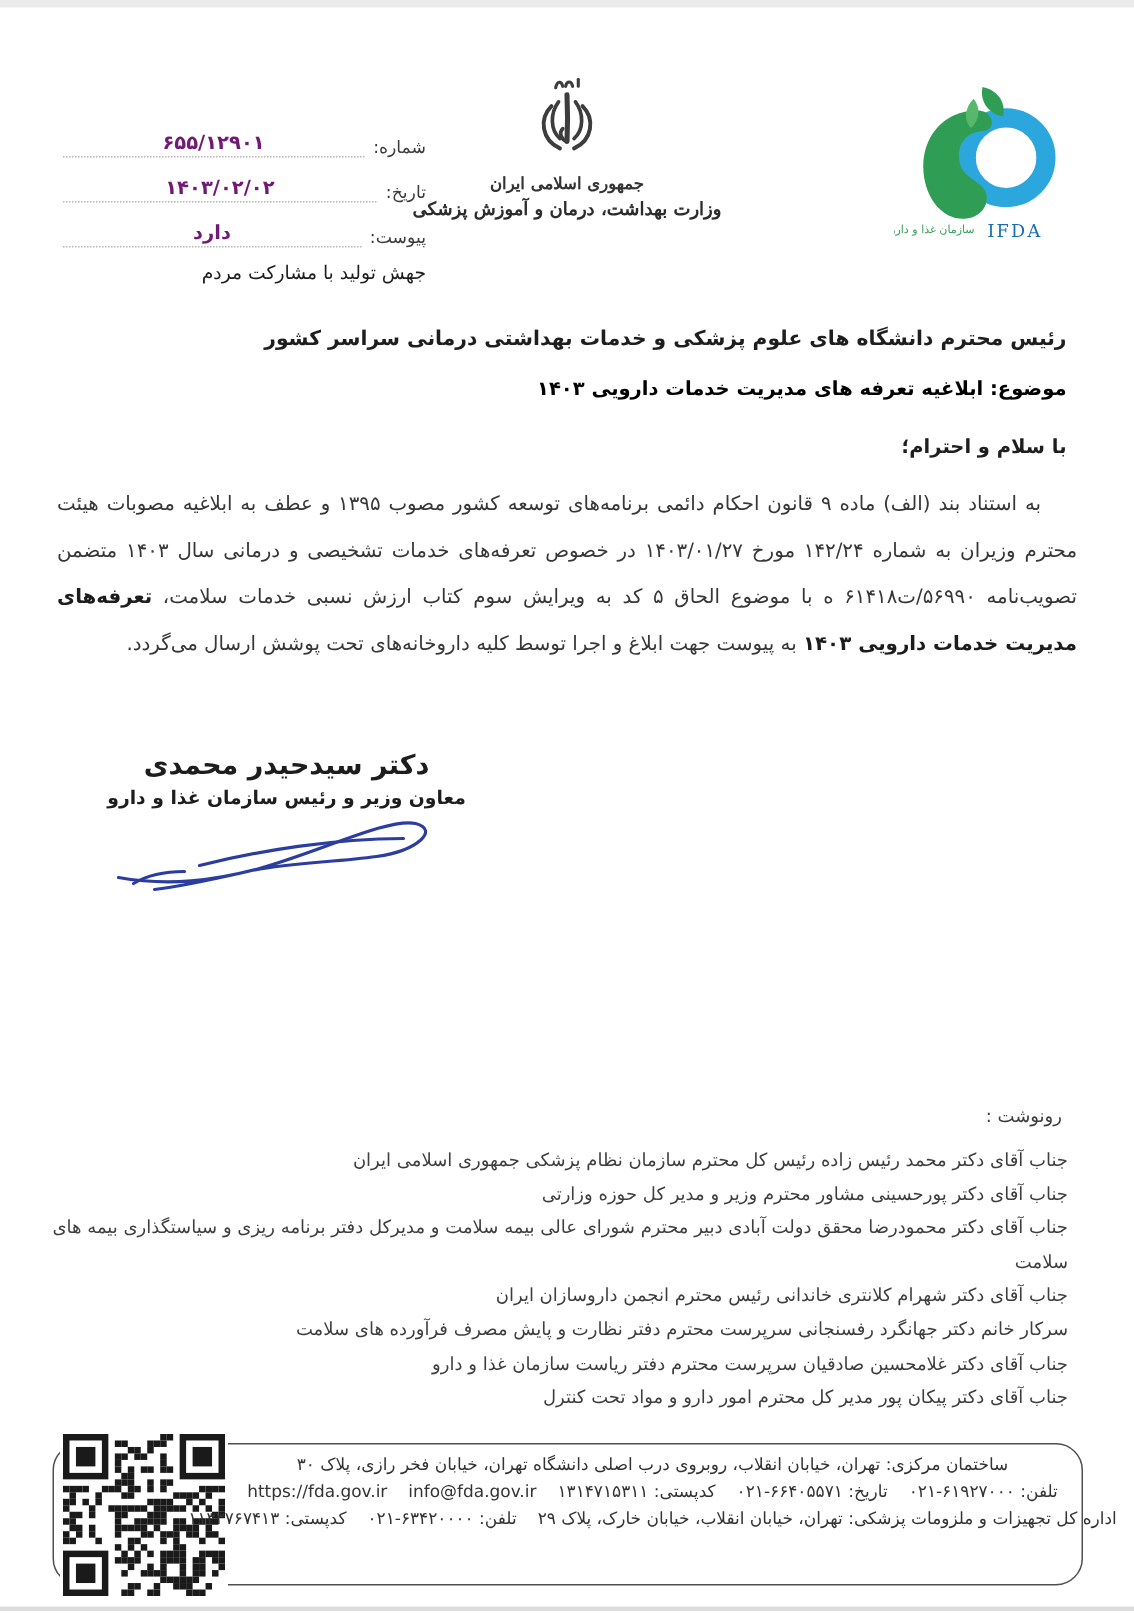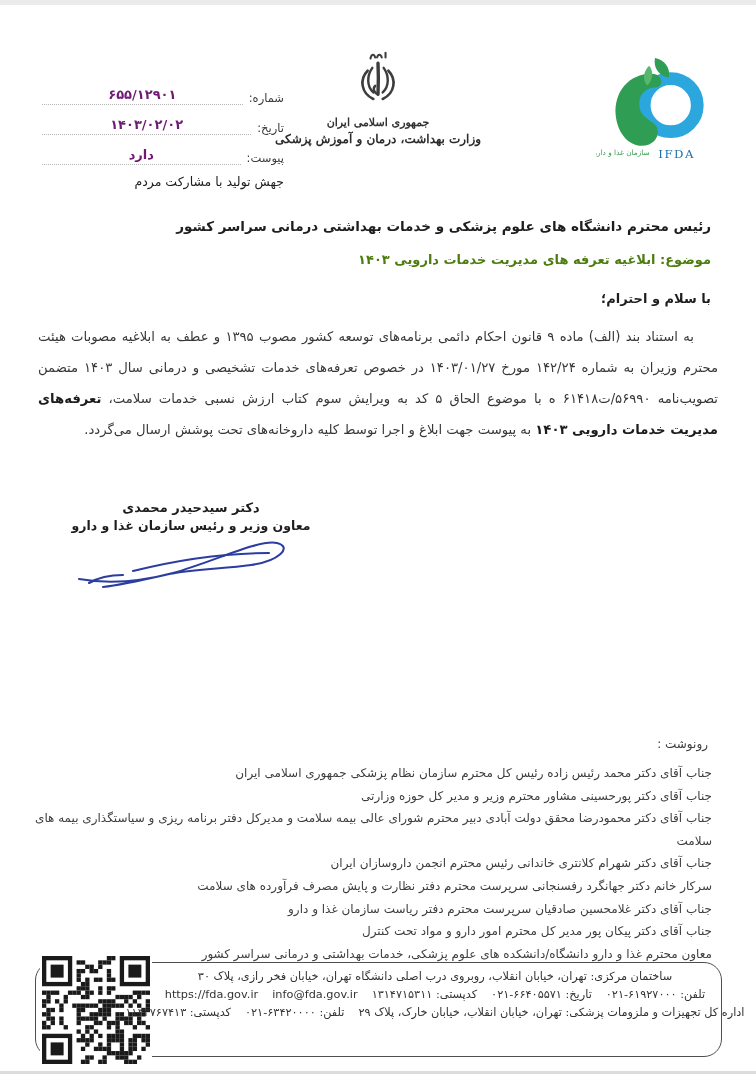--- a/index.html
+++ b/index.html
@@ -22,32 +22,32 @@
   .emblem-block{ position:absolute; top:50px; left:50%; transform:translateX(-50%);
     width:240px; text-align:center; }
   .emblem-block svg{ display:block; margin:0 auto; }
   .emblem-country{ font-family:"DejaVu Serif", serif; font-weight:bold; font-size:11px; color:#333; margin-top:2px; }
   .emblem-ministry{ font-family:"DejaVu Serif", serif; font-weight:bold; font-size:12px; color:#2c2c2c; margin-top:3px; }
 
   .ifda-block{ position:absolute; top:56px; right:40px; width:122px; text-align:center; }
 
   
   .recipient{ position:absolute; top:218px; right:45px; font-size:13.5px; font-weight:bold; color:#1e1e1e; }
-  .subject{ position:absolute; top:252px; right:45px; font-size:13px; font-weight:bold; color:#4d7c0f; }
+  .subject{ position:absolute; top:252px; right:45px; font-size:13px; font-weight:bold; color:#000000; }
   .salutation{ position:absolute; top:291px; right:45px; font-size:13px; font-weight:bold; color:#1e1e1e; }
   .body-par{
     position:absolute; top:321px; right:38px; left:38px;
     font-size:13.2px; line-height:31px; text-align:justify; color:#373737;
     text-indent:24px;
   }
   .body-par .bold-phrase{ font-weight:bold; color:#1c1c1c; }
 
   
   .sig-block{ position:absolute; top:500px; left:66px; width:250px; text-align:center; }
-  .sig-name{ font-size:13px; font-weight:bold; color:#1d1d1d; }
+  .sig-name{ font-size:18px; font-weight:bold; color:#1d1d1d; }
   .sig-title{ font-size:12.5px; font-weight:bold; color:#1d1d1d; margin-top:3px; }
   .sig-scribble{ margin-top:-2px; }
 
   
   .cc-label{ position:absolute; top:737px; right:48px; font-size:12px; color:#3c3c3c; }
   .cc-list{ position:absolute; top:762px; right:44px; text-align:right; font-size:12px;
     line-height:22.6px; color:#3e3e3e; }
 
   
   .footer-box{ position:absolute; top:962px; left:35px; right:34px; height:95px;
@@ -131,21 +131,20 @@
 
   <div class="cc-label">رونوشت :</div>
   <div class="cc-list">
     <div>جناب آقای دکتر محمد رئیس زاده رئیس کل محترم سازمان نظام پزشکی جمهوری اسلامی ایران</div>
     <div>جناب آقای دکتر پورحسینی مشاور محترم وزیر و مدیر کل حوزه وزارتی</div>
     <div>جناب آقای دکتر محمودرضا محقق دولت آبادی دبیر محترم شورای عالی بیمه سلامت و مدیرکل دفتر برنامه ریزی و سیاستگذاری بیمه های سلامت</div>
     <div>جناب آقای دکتر شهرام کلانتری خاندانی رئیس محترم انجمن داروسازان ایران</div>
     <div>سرکار خانم دکتر جهانگرد رفسنجانی سرپرست محترم دفتر نظارت و پایش مصرف فرآورده های سلامت</div>
     <div>جناب آقای دکتر غلامحسین صادقیان سرپرست محترم دفتر ریاست سازمان غذا و دارو</div>
     <div>جناب آقای دکتر پیکان پور مدیر کل محترم امور دارو و مواد تحت کنترل</div>
-    <div>معاون محترم غذا و دارو دانشگاه/دانشکده های علوم پزشکی، خدمات بهداشتی و درمانی سراسر کشور</div>
   </div>
 
   <div class="footer-box"></div>
   <div class="qr">
     <svg id="qrsvg" width="112" height="108" viewBox="0 0 100 100">
         <rect x="60" y="0" width="4" height="4" fill="#1a1a1a"></rect>
         <rect x="64" y="0" width="4" height="4" fill="#1a1a1a"></rect>
         <rect x="32" y="4" width="4" height="4" fill="#1a1a1a"></rect>
         <rect x="36" y="4" width="4" height="4" fill="#1a1a1a"></rect>
         <rect x="52" y="4" width="4" height="4" fill="#1a1a1a"></rect>

